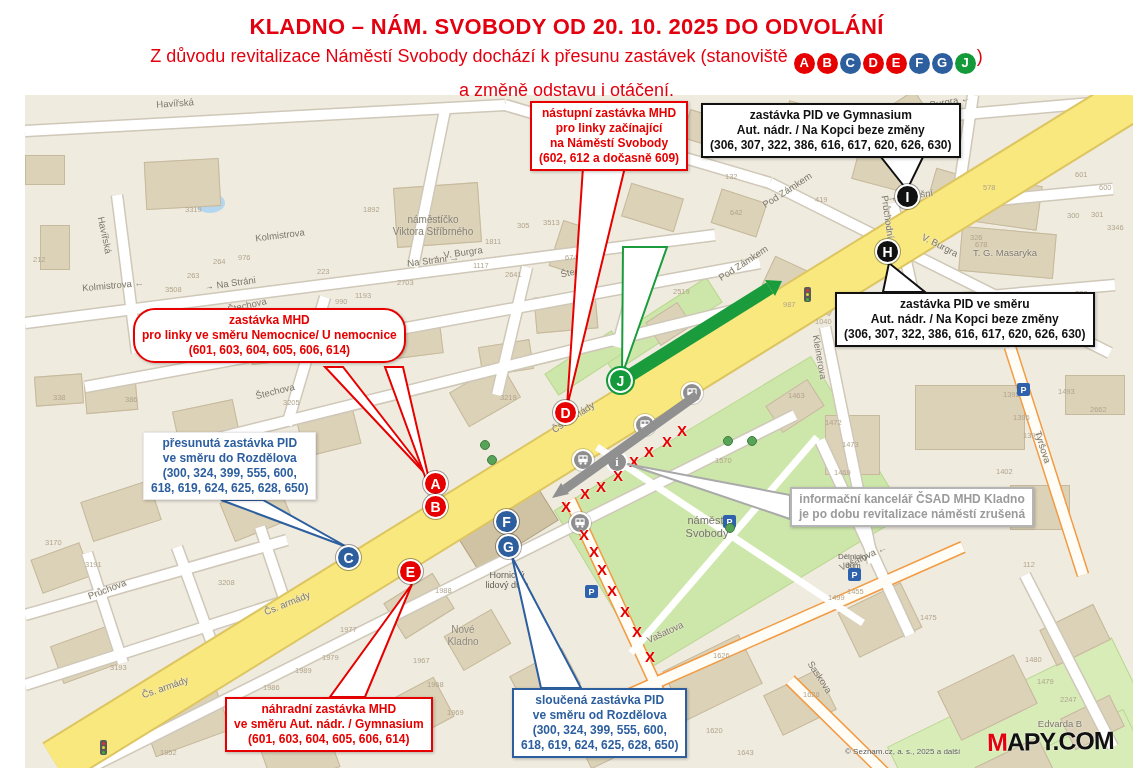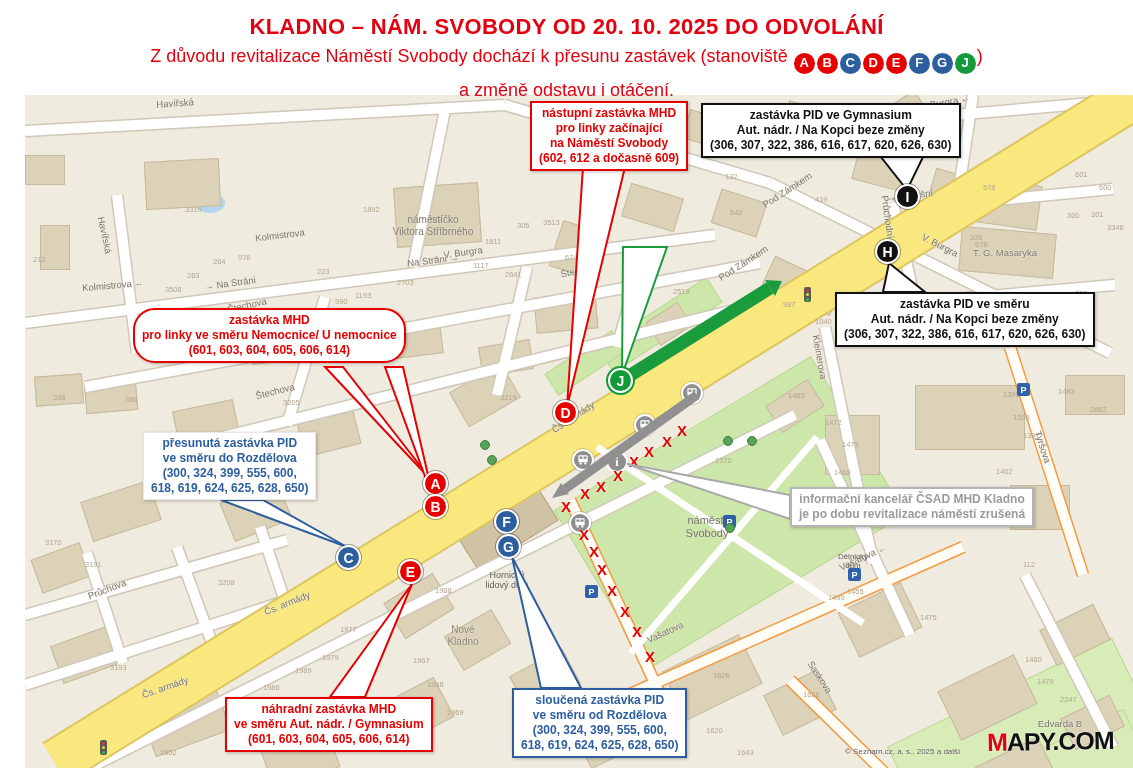--- a/index.html
+++ b/index.html
@@ -260,21 +260,21 @@
     <div class="hnum" style="left: 60px; top: 465px;">3191</div>
     <div class="hnum" style="left: 410px; top: 491px;">1988</div>
     <div class="hnum" style="left: 315px; top: 530px;">1977</div>
     <div class="hnum" style="left: 297px; top: 558px;">1979</div>
     <div class="hnum" style="left: 270px; top: 571px;">1989</div>
     <div class="hnum" style="left: 238px; top: 588px;">1986</div>
     <div class="hnum" style="left: 388px; top: 561px;">1967</div>
     <div class="hnum" style="left: 402px; top: 585px;">1968</div>
     <div class="hnum" style="left: 422px; top: 613px;">1969</div>
     <div class="hnum" style="left: 135px; top: 653px;">1952</div>
-    <div class="hnum" style="left: 688px; top: 576px;">1626</div>
+    <div class="hnum" style="left: 688px; top: 556px;">1626</div>
     <div class="hnum" style="left: 778px; top: 595px;">1628</div>
     <div class="hnum" style="left: 681px; top: 631px;">1620</div>
     <div class="hnum" style="left: 712px; top: 653px;">1643</div>
     <div class="hnum" style="left: 690px; top: 361px;">1570</div>
     <div class="hnum" style="left: 763px; top: 296px;">1463</div>
     <div class="hnum" style="left: 800px; top: 323px;">1472</div>
     <div class="hnum" style="left: 817px; top: 345px;">1473</div>
     <div class="hnum" style="left: 809px; top: 373px;">1469</div>
     <div class="hnum" style="left: 978px; top: 295px;">1395</div>
     <div class="hnum" style="left: 988px; top: 318px;">1396</div>

